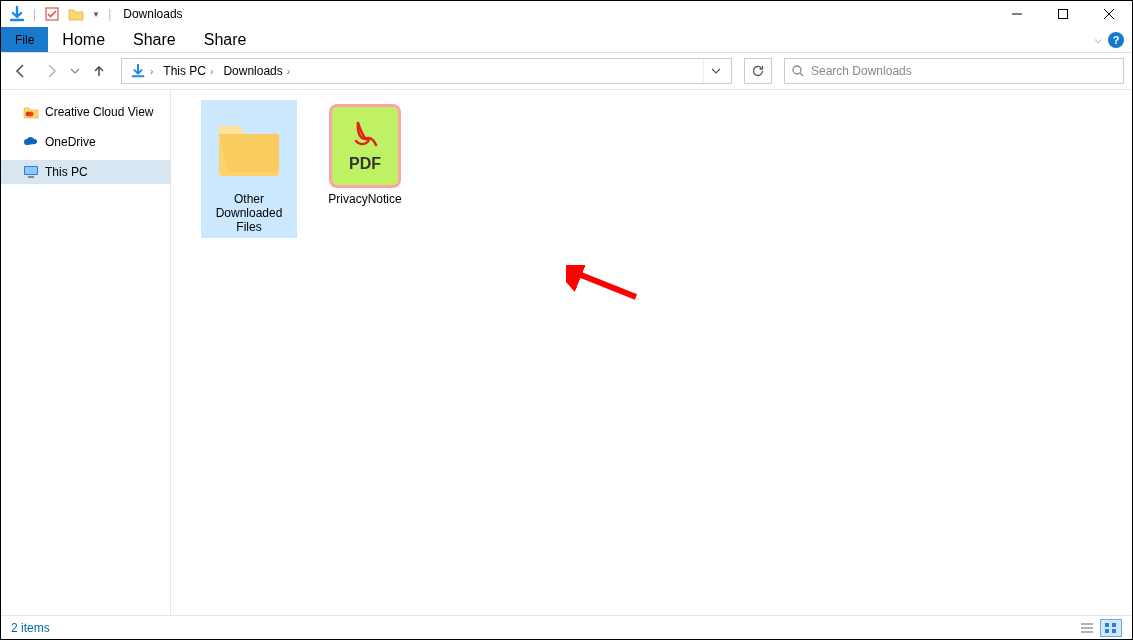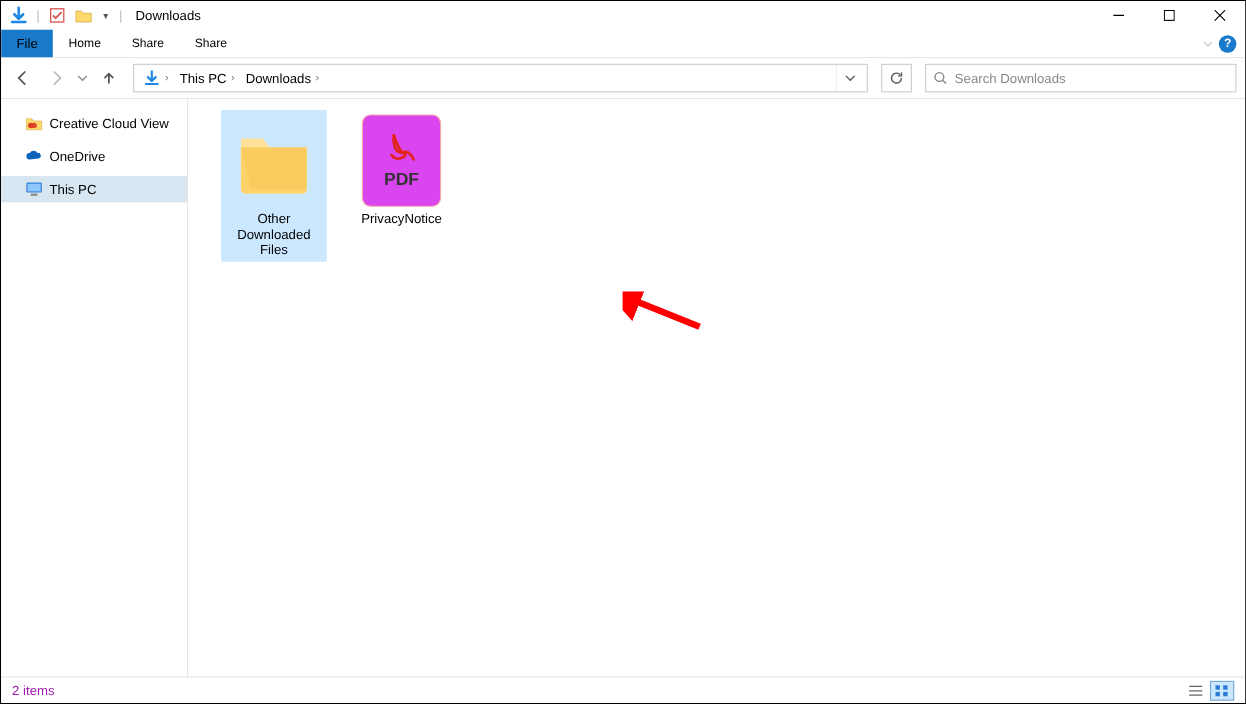--- a/index.html
+++ b/index.html
@@ -66,21 +66,21 @@
       color: #000000;
       padding: 0 14px;
       display: flex;
       align-items: center;
       font-size: 12px;
     }
     .menu-tab {
       padding: 0 14px;
       display: flex;
       align-items: center;
-      font-size: 11px;
+      font-size: 16px;
       color: #000;
       cursor: default;
     }
     .ribbon-right {
       margin-left: auto;
       display: flex;
       align-items: center;
       padding-right: 8px;
       gap: 6px;
     }
@@ -156,21 +156,21 @@
     .refresh-btn {
       width: 28px; height: 26px;
       border: 1px solid #ccc;
       margin-right: 6px;
       display: flex;
       align-items: center;
       justify-content: center;
       color: #555;
     }
     .searchbox {
-      width: 283px;
+      width: 340px;
       height: 26px;
       border: 1px solid #ccc;
       display: flex;
       align-items: center;
       padding: 0 6px;
       color: #777;
       background: #fff;
     }
     .searchbox input {
       border: none;
@@ -243,21 +243,21 @@
       position: absolute;
       bottom: 0;
       left: 0;
       right: 0;
       height: 24px;
       border-top: 1px solid #e5e5e5;
       display: flex;
       align-items: center;
       padding: 0 10px;
       font-size: 12px;
-      color: #a21caf;
+      color: #0369a1;
       background: #fff;
     }
     .view-toggles {
       margin-left: auto;
       display: flex;
       gap: 2px;
     }
     .view-btn {
       width: 22px;
       height: 18px;
@@ -274,23 +274,23 @@
     .red-arrow {
       position: absolute;
       left: 395px;
       top: 175px;
       pointer-events: none;
     }
     
     .pdf-icon-frame {
       width: 72px;
       height: 84px;
-      border: 1px solid #fca5a5;
+      border: 3px solid #fca5a5;
       border-radius: 8px;
-      background: #d946ef;
+      background: #bef264;
       display: flex;
       flex-direction: column;
       align-items: center;
       justify-content: center;
       position: relative;
     }
     .pdf-text {
       font-weight: bold;
       font-size: 16px;
       color: #333;

